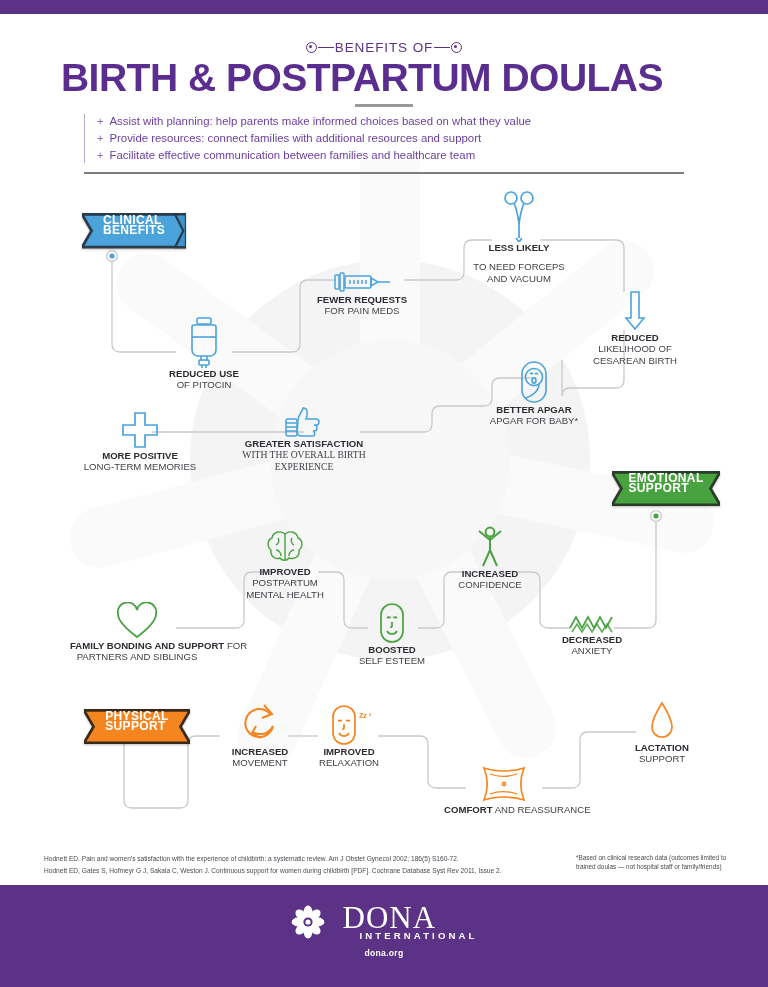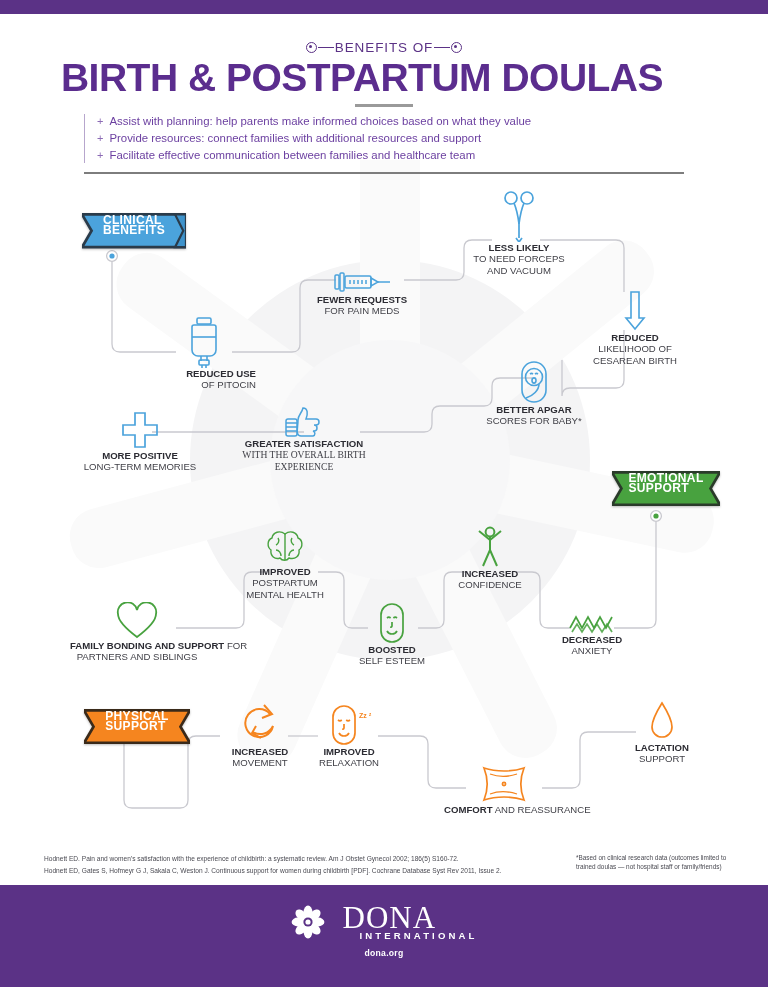--- a/index.html
+++ b/index.html
@@ -171,21 +171,21 @@
     <span><span>EMOTIONAL</span><br><span>SUPPORT</span></span>
   </div>
 
   <div class="ribbon" style="left:84px;top:709px;width:78px;">
     <svg class="rb-body" viewBox="0 0 78 26" preserveAspectRatio="none">
       <path d="M0,1 L78,1 L71,13 L78,25 L0,25 L7,13 Z" fill="#F5851F" stroke="#3a2a1a" stroke-width="2"></path>
     </svg>
     <span><span>PHYSICAL</span><br><span>SUPPORT</span></span>
   </div>
 
-  <div class="node" style="left:152px;top:316px;width:104px;text-align:right;">
+  <div class="node" style="left:152px;top:316px;width:104px;">
     <div class="ico" style="height:52px;">
       <svg width="36" height="52" viewBox="0 0 36 52" fill="none" stroke="#4BA3DC" stroke-width="1.6">
         <rect x="11" y="2" width="14" height="6" rx="1.4"></rect>
         <path d="M8,9 h20 a2,2 0 0 1 2,2 v23 a6,6 0 0 1 -6,6 h-12 a6,6 0 0 1 -6,-6 v-23 a2,2 0 0 1 2,-2 z"></path>
         <line x1="6" y1="21" x2="30" y2="21"></line>
         <path d="M15,40 v5 M21,40 v5"></path>
         <rect x="13" y="44" width="10" height="5" rx="1"></rect>
         <path d="M16,49 v3 M20,49 v3"></path>
       </svg>
     </div>
@@ -218,21 +218,21 @@
         <circle cx="10" cy="8" r="6"></circle>
         <circle cx="26" cy="8" r="6"></circle>
         <path d="M13,13 C16,20 17,26 18,34"></path>
         <path d="M23,13 C20,20 19,26 18,34"></path>
         <path d="M18,34 l0,14"></path>
         <path d="M15,48 l3,4 l3,-4"></path>
       </svg>
     </div>
     <div class="lbl">
       <b>LESS LIKELY</b><br>
-      <span style="white-space:normal;display:inline-block;width:112px;">TO NEED FORCEPS AND VACUUM</span>
+      <span style="white-space:normal;display:inline-block;width:112px;margin-top:8px;">TO NEED FORCEPS AND VACUUM</span>
     </div>
   </div>
 
   <div class="node" style="left:580px;top:288px;width:110px;">
     <div class="ico" style="height:44px;">
       <svg width="24" height="42" viewBox="0 0 24 42" fill="none" stroke="#4BA3DC" stroke-width="1.6">
         <path d="M8,2 h8 v26 h5 l-9,11 l-9,-11 h5 z"></path>
       </svg>
     </div>
     <div class="lbl">
@@ -246,21 +246,21 @@
       <svg width="34" height="44" viewBox="0 0 34 44" fill="none" stroke="#4BA3DC" stroke-width="1.6">
         <rect x="5" y="2" width="24" height="40" rx="12"></rect>
         <circle cx="17" cy="17" r="8.5"></circle>
         <path d="M13,14 a2,1.4 0 0 1 3,0 M18,14 a2,1.4 0 0 1 3,0"></path>
         <ellipse cx="17" cy="20.5" rx="2" ry="2.6"></ellipse>
         <path d="M9,38 C16,36 22,30 22,24"></path>
       </svg>
     </div>
     <div class="lbl">
       <b>BETTER APGAR</b><br>
-      <span>SCORES FOR BABY*</span>
+      <span>APGAR FOR BABY*</span>
     </div>
   </div>
 
   <div class="node" style="left:240px;top:404px;width:128px;">
     <div class="ico" style="height:34px;">
       <svg width="42" height="32" viewBox="0 0 42 32" fill="none" stroke="#4BA3DC" stroke-width="1.5">
         <path d="M15,14 C15,9 19,7 20,2 C25,2 25,8 23,13 h10 a3,3 0 0 1 0,6 h-2 a3,3 0 0 1 0,6 h-1 a2.6,2.6 0 0 1 0,5 h-12 C12,30 15,22 15,14 z"></path>
         <rect x="3" y="13" width="11" height="17" rx="2"></rect>
         <path d="M3,17 h11 M3,21 h11 M3,25 h11"></path>
       </svg>

